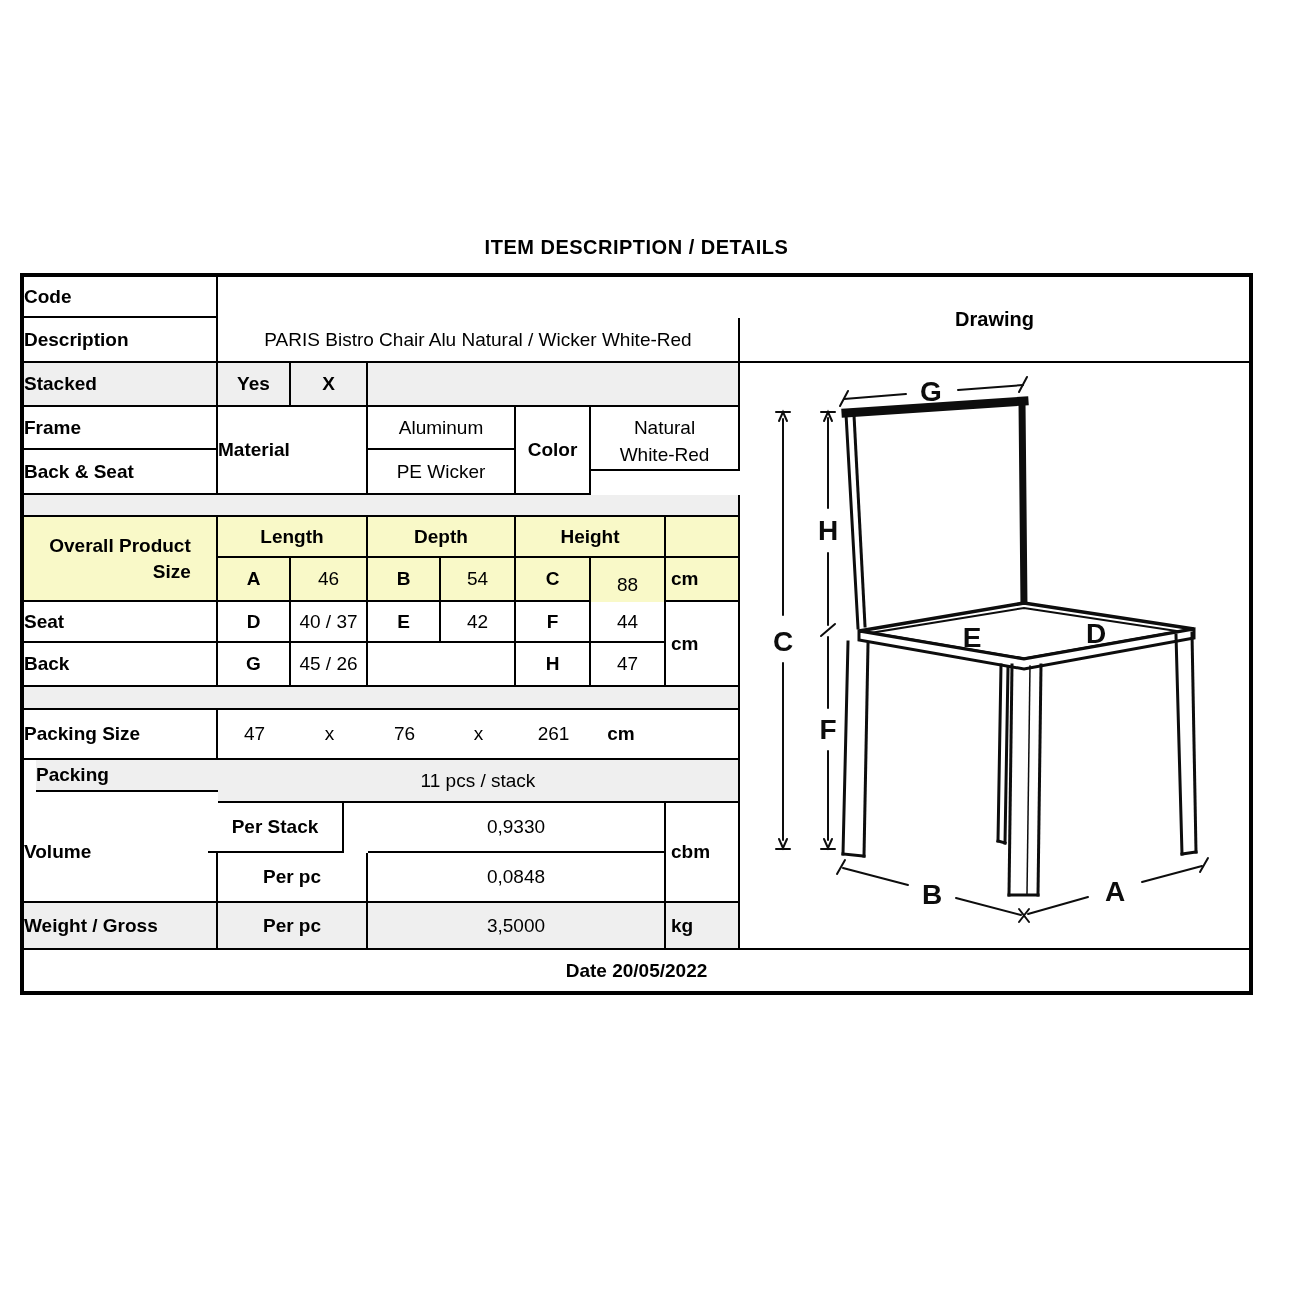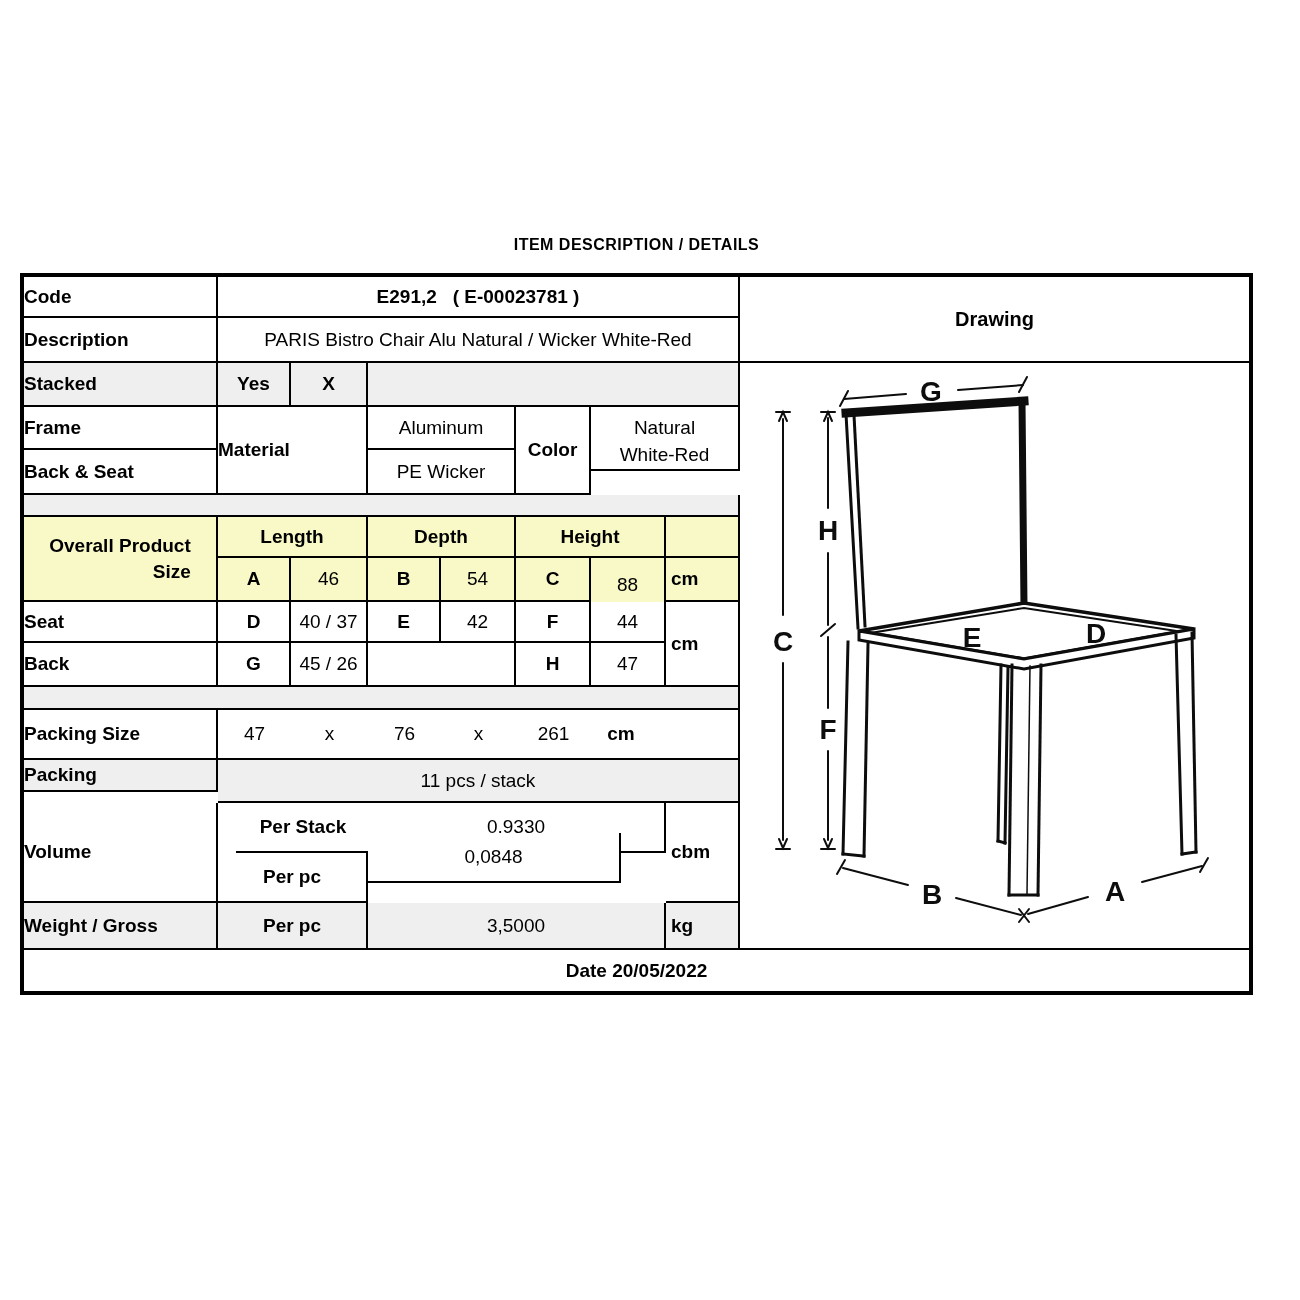--- a/index.html
+++ b/index.html
@@ -1,19 +1,19 @@
 <!DOCTYPE html>
 <html><head>
 <meta charset="utf-8">
 <style>
   html,body{margin:0;padding:0;background:#fff;}
   .page{position:relative;width:1300px;height:1300px;background:#fff;
         font-family:"Liberation Sans",sans-serif;color:#000;overflow:hidden;}
   .title{position:absolute;left:20px;top:236px;width:1233px;text-align:center;
-         font-size:16px;font-weight:bold;letter-spacing:.5px;}
+         font-size:20px;font-weight:bold;letter-spacing:.5px;}
   .tbl{position:absolute;left:20px;top:273px;width:1233px;height:722px;
        border:4px solid #000;box-sizing:border-box;background:#fff;}
   .cell{position:absolute;box-sizing:border-box;background:#fff;
         border-right:2px solid #000;border-bottom:2px solid #000;
         display:flex;align-items:center;justify-content:center;
         font-size:19px;white-space:pre;overflow:hidden;}
   .lbl{justify-content:flex-start;font-weight:bold;}
   .b{font-weight:bold;}
   .gray{background:#efefef;}
   .yellow{background:#f9f9c8;}
@@ -27,21 +27,20 @@
 </head>
 <body>
 
 <div class="page">
 
   <div class="title">ITEM DESCRIPTION / DETAILS</div>
 
   <div class="tbl">
 
     <div class="cell lbl" style="left:0;top:0;width:194px;height:41px">Code</div>
-    <div class="cell b" style="left:194px;top:0;width:522px;height:41px">E291,2   ( E-00023781 )</div>
 
     <div class="cell lbl" style="left:0;top:41px;width:194px;height:45px">Description</div>
     <div class="cell" style="left:194px;top:41px;width:522px;height:45px">PARIS Bistro Chair Alu Natural / Wicker White-Red</div>
 
     <div class="cell lbl gray" style="left:0;top:86px;width:194px;height:44px">Stacked</div>
     <div class="cell b gray" style="left:194px;top:86px;width:73px;height:44px">Yes</div>
     <div class="cell b gray" style="left:267px;top:86px;width:77px;height:44px">X</div>
     <div class="cell gray" style="left:344px;top:86px;width:372px;height:44px"></div>
 
     <div class="cell lbl" style="left:0;top:130px;width:194px;height:43px">Frame</div>
@@ -90,28 +89,28 @@
     <div class="cell lbl" style="left:0;top:433px;width:194px;height:50px">Packing Size</div>
     <div class="cell" style="left:194px;top:433px;width:522px;height:50px;justify-content:flex-start">
       <span class="seg" style="width:73px">47</span>
       <span class="seg" style="width:77px">x</span>
       <span class="seg" style="width:73px">76</span>
       <span class="seg" style="width:75px">x</span>
       <span class="seg" style="width:75px">261</span>
       <span class="seg b" style="width:60px">cm</span>
     </div>
 
-    <div class="cell lbl gray" style="left:0;top:483px;width:194px;height:32px">Packing</div>
+    <div class="cell lbl gray" style="left:12px;top:483px;width:194px;height:32px">Packing</div>
     <div class="cell gray" style="left:194px;top:483px;width:522px;height:43px">11 pcs / stack</div>
 
     <div class="cell lbl" style="left:0;top:526px;width:194px;height:100px">Volume</div>
-    <div class="cell b" style="left:212px;top:526px;width:136px;height:50px">Per Stack</div>
+    <div class="cell b" style="left:184px;top:526px;width:136px;height:50px">Per Stack</div>
     <div class="cell" style="left:344px;top:526px;width:298px;height:50px">0,9330</div>
     <div class="cell b" style="left:194px;top:576px;width:150px;height:50px">Per pc</div>
-    <div class="cell" style="left:344px;top:556px;width:253px;height:50px">0,0848</div>
+    <div class="cell" style="left:344px;top:576px;width:298px;height:50px">0,0848</div>
     <div class="cell unit" style="left:642px;top:526px;width:74px;height:100px">cbm</div>
 
     <div class="cell lbl gray" style="left:0;top:626px;width:194px;height:47px">Weight / Gross</div>
     <div class="cell b gray" style="left:194px;top:626px;width:150px;height:47px">Per pc</div>
     <div class="cell gray" style="left:344px;top:626px;width:298px;height:47px">3,5000</div>
     <div class="cell gray unit" style="left:642px;top:626px;width:74px;height:47px">kg</div>
 
     <div class="cell b nr nb" style="left:0;top:673px;width:1225px;height:41px;border-bottom:none">Date 20/05/2022</div>
 
     <div class="cell b nr" style="left:716px;top:0;width:509px;height:86px;font-size:20px">Drawing</div>

